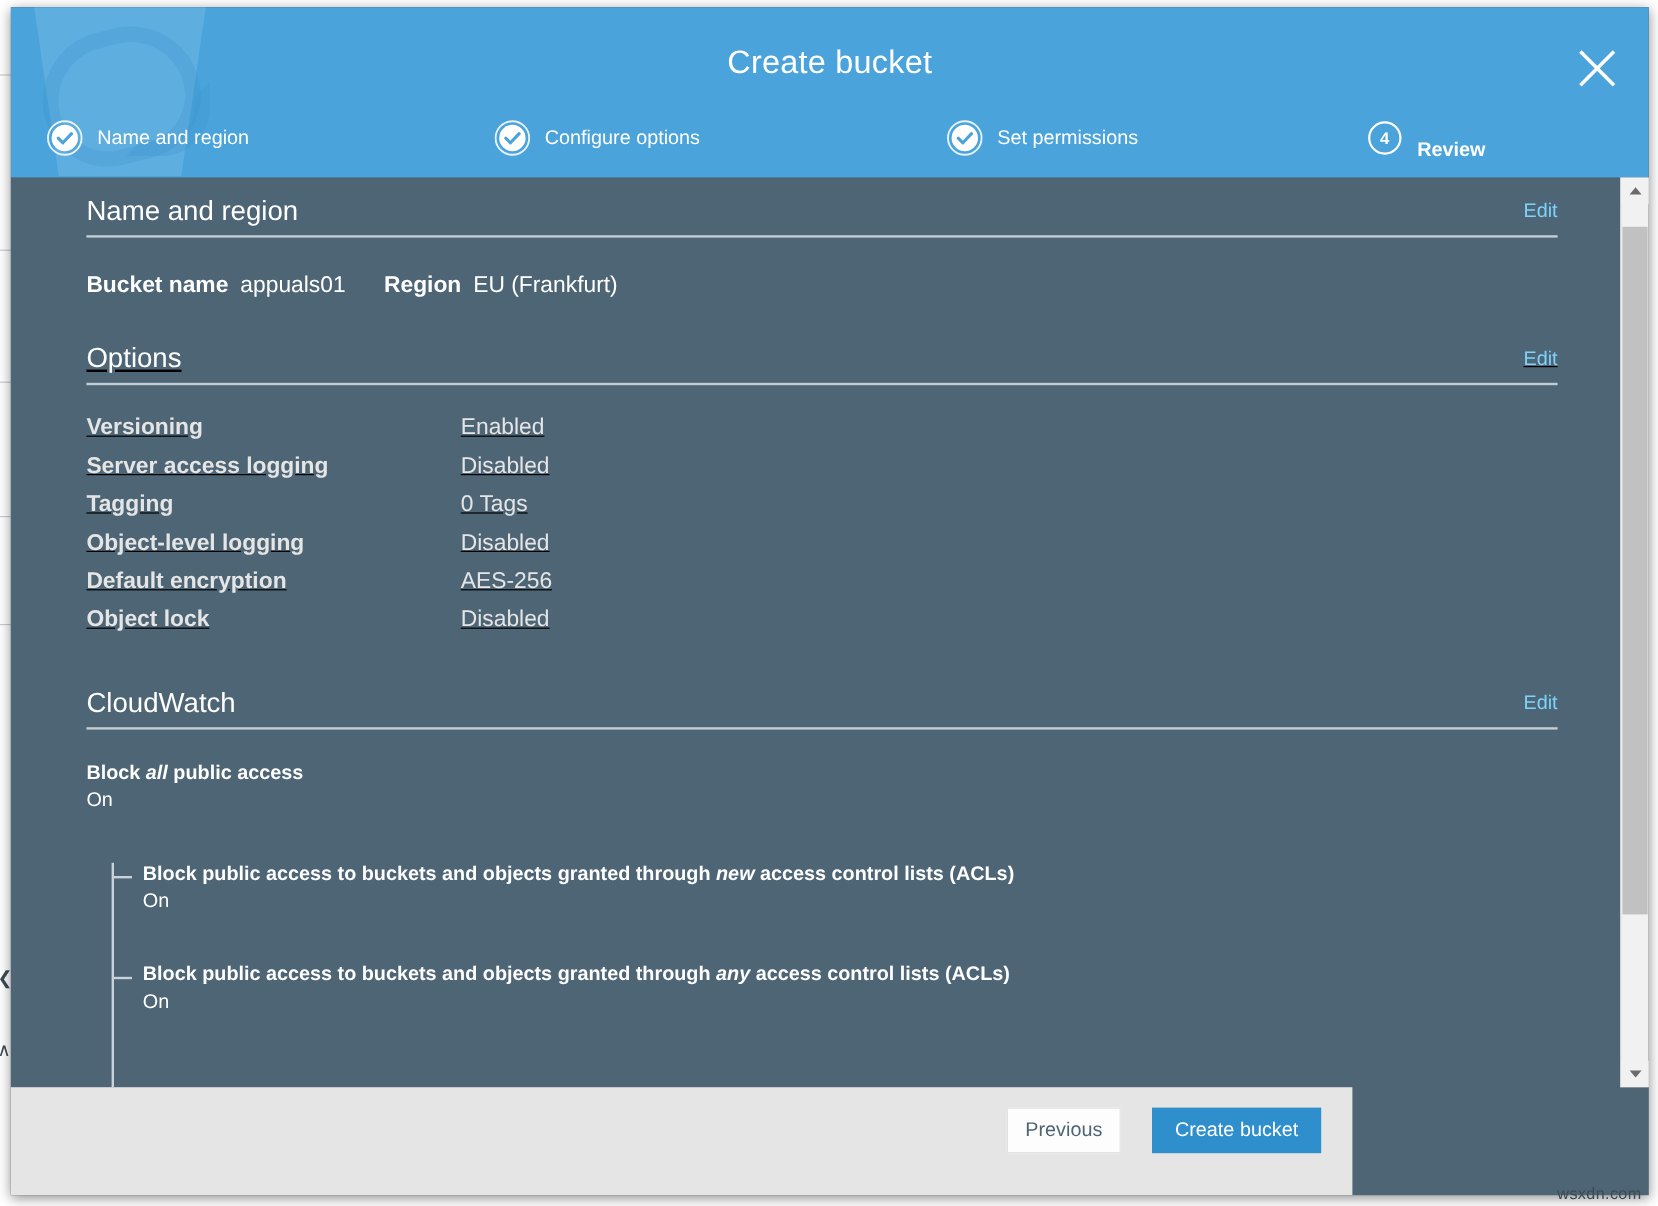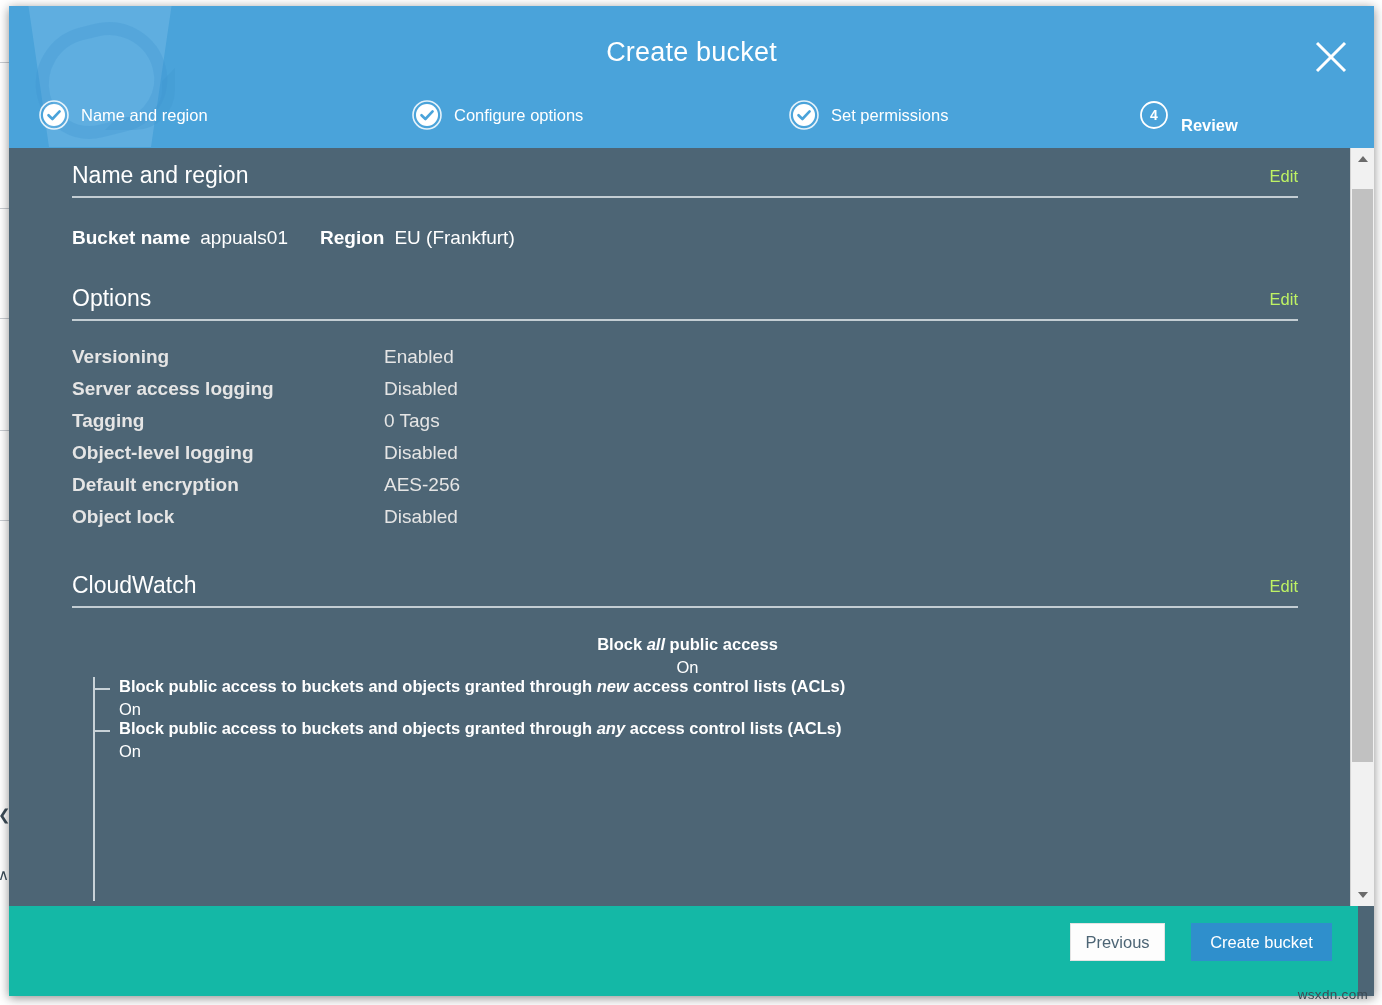--- a/index.html
+++ b/index.html
@@ -151,21 +151,21 @@
     padding-bottom: 7px;
     border-bottom: 2px solid #c3cdd3;
     width: 1226px;
   }
   .section-title {
     color: #ffffff;
     font-size: 23px;
     font-weight: 400;
   }
   .edit-link {
-    color: #bef264;
+    color: #7dd3fc;
     font-size: 16.5px;
     cursor: pointer;
     padding-bottom: 3px;
   }
 
   
   .nr-row {
     display: flex;
     align-items: baseline;
     gap: 10px;
@@ -189,40 +189,40 @@
     line-height: 21px;
   }
   .opt-table td.k { font-weight: bold; width: 312px; }
   .opt-table td.v { font-weight: 400; }
 
   
   .perm-root {
     margin-top: 27px;
     color: #ffffff;
     font-size: 16.5px;
-    text-align: center;
   }
   .perm-root .t { font-weight: bold; }
   .perm-root .t i { font-style: italic; }
   .perm-root .s { font-weight: 400; margin-top: 4px; }
 
   .perm-children {
     position: relative;
     margin-top: 0;
     padding-left: 0;
   }
   .perm-vline {
     position: absolute;
     left: 21px; top: 0;
     width: 2px;
     background: #c8d2d8;
   }
   .perm-item {
     position: relative;
     padding-left: 47px;
+    margin-top: 42px;
     color: #ffffff;
     font-size: 16.5px;
   }
   .perm-item:first-child { margin-top: 31px; }
   .perm-item .dash {
     position: absolute;
     left: 23px; top: 11px;
     width: 15px; height: 2px;
     background: #c8d2d8;
   }
@@ -260,22 +260,22 @@
     left: 1px; top: 41px;
     width: 21px; height: 573px;
     background: #c1c1c1;
     cursor: pointer;
   }
 
   
   #modal-footer {
     position: absolute;
     left: 0; bottom: 0;
-    width: 1349px; height: 90px;
-    background: #14b8a6;
+    width: 1118px; height: 90px;
+    background: #e5e5e5;
   }
   #btn-previous {
     position: absolute;
     right: 193px; top: 17px;
     width: 95px; height: 38px;
     background: #fdfdfd;
     border: 1px solid #e3e3e3;
     color: #4d6575;
     font-size: 16.5px;
     font-family: "Liberation Sans", sans-serif;
@@ -386,21 +386,21 @@
           <span class="edit-link">Edit</span>
         </div>
         <div class="nr-row">
           <span class="k">Bucket name</span>
           <span class="v">appuals01</span>
           <span class="k">Region</span>
           <span class="v">EU (Frankfurt)</span>
         </div>
       </div>
 
-      <div class="section" style="margin-top:36px;">
+      <div class="section" style="margin-top:36px;text-decoration:underline;">
         <div class="section-head">
           <span class="section-title">Options</span>
           <span class="edit-link">Edit</span>
         </div>
         <table class="opt-table">
           <tbody>
             <tr>
               <td class="k">Versioning</td>
               <td class="v">Enabled</td>
             </tr>

